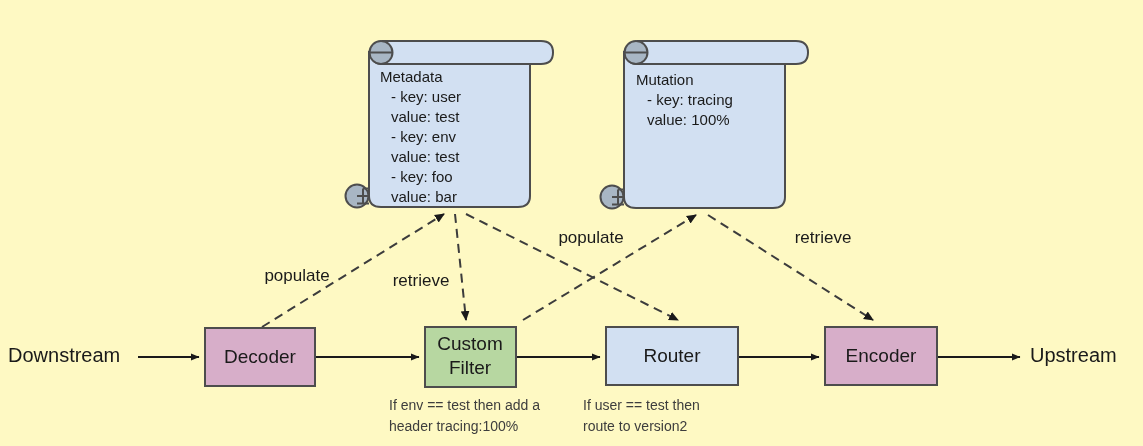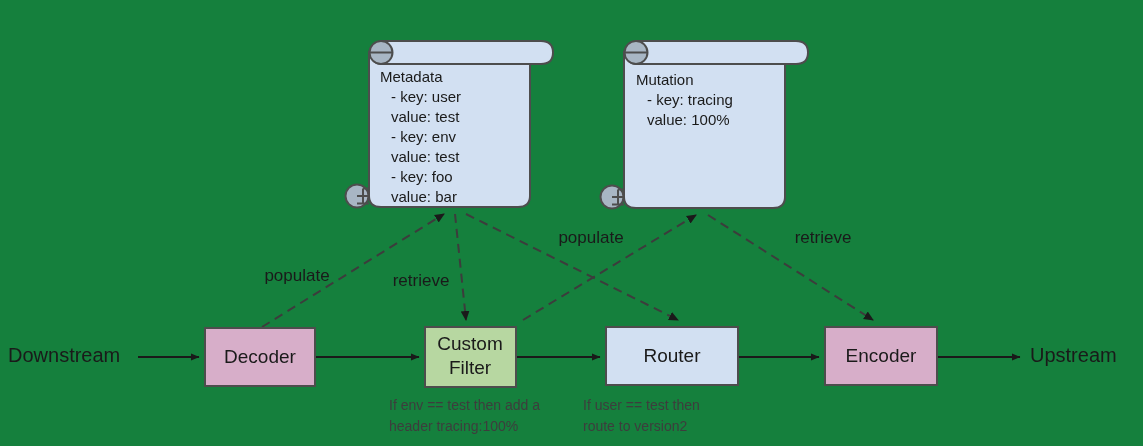--- a/index.html
+++ b/index.html
@@ -8,21 +8,21 @@
     padding: 0;
     background: #ffffff;
   }
   body {
     font-family: "Liberation Sans", sans-serif;
   }
   #canvas {
     position: relative;
     width: 1143px;
     height: 446px;
-    background: #15803d;
+    background: #fef9c3;
     overflow: hidden;
   }
   svg.diagram {
     position: absolute;
     top: 0;
     left: 0;
     width: 1143px;
     height: 446px;
   }
   .box-text {

